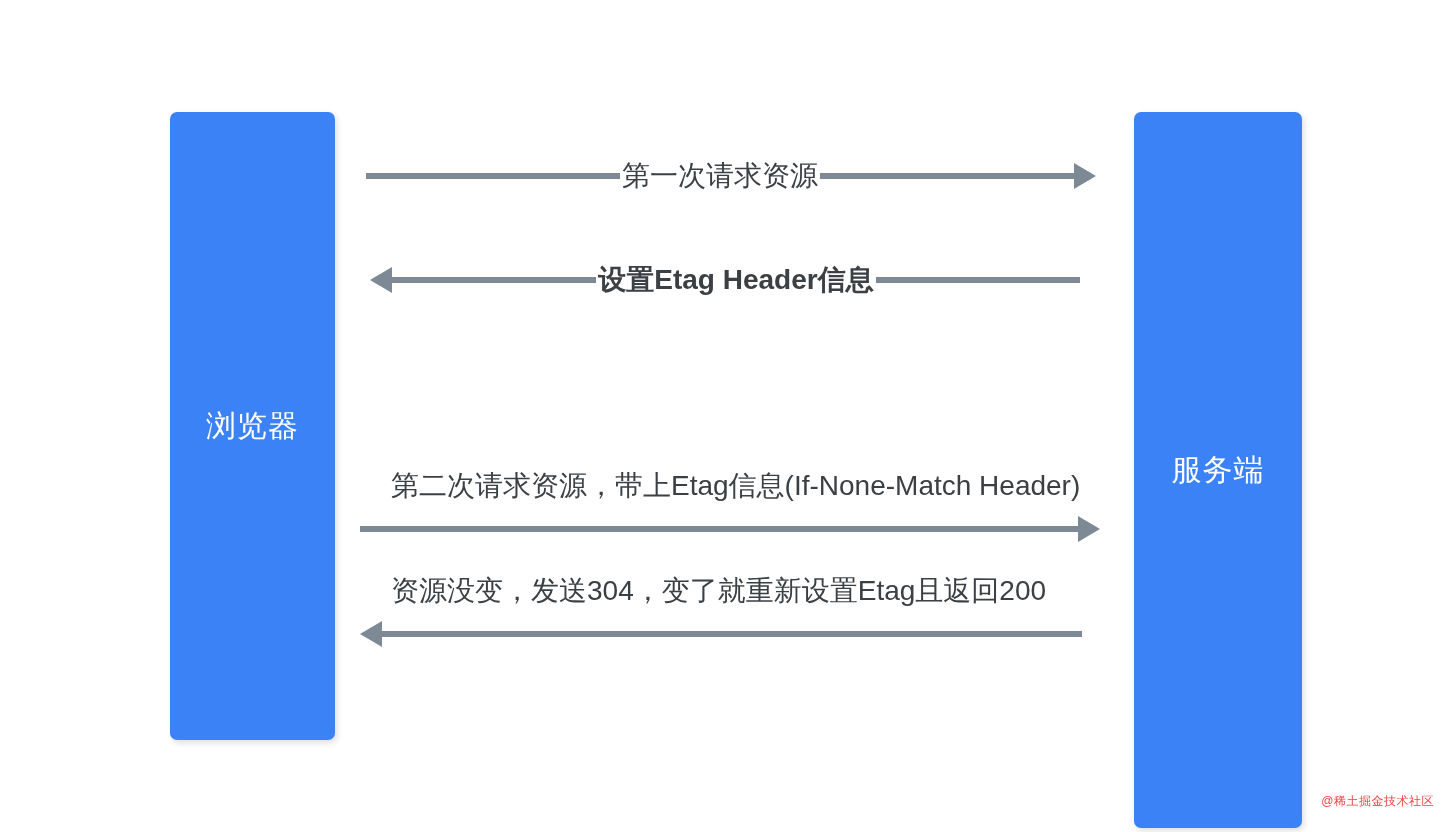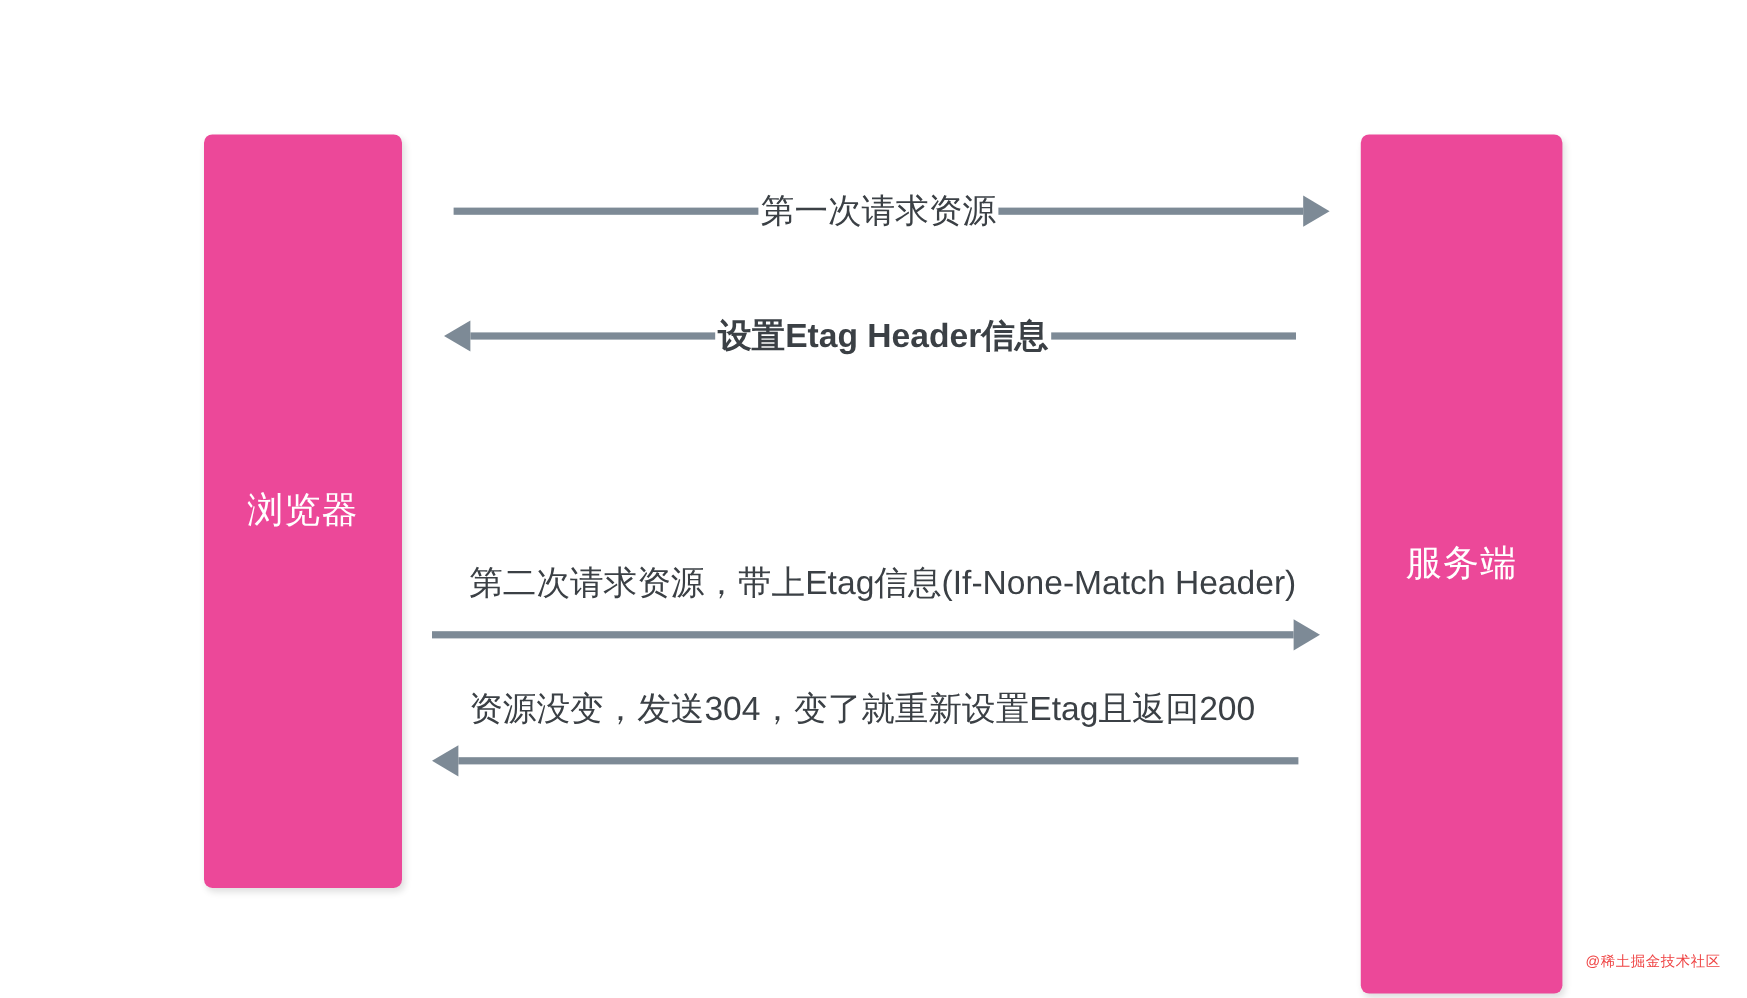--- a/index.html
+++ b/index.html
@@ -18,21 +18,21 @@
 
   #diagram-canvas {
     position: absolute;
     inset: 0;
     background: #ffffff;
   }
 
   
   .lifeline {
     position: absolute;
-    background: #ec4899;
+    background: #3b82f6;
     border-radius: 7px;
     box-shadow: 2px 3px 6px rgba(0,0,0,0.13);
     display: flex;
     align-items: center;
     justify-content: center;
   }
   .lifeline-label {
     color: #ffffff;
     font-size: 30px;
     letter-spacing: 1px;
@@ -107,21 +107,21 @@
     margin-bottom: 16px;
     margin-left: 31px;
   }
   .msg-stacked-line {
     display: flex;
     align-items: center;
     height: 26px;
   }
 
   
-  #message-1 { left: 378px; top: 154px; width: 730px; }
+  #message-1 { left: 366px; top: 154px; width: 730px; }
   #message-2 { left: 370px; top: 258px; width: 710px; font-weight: bold; }
   #message-3 { left: 360px; top: 472px; width: 740px; }
   #message-4 { left: 360px; top: 577px; width: 722px; }
 
   
   #watermark {
     position: absolute;
     right: 22px;
     bottom: 22px;
     font-size: 12px;

